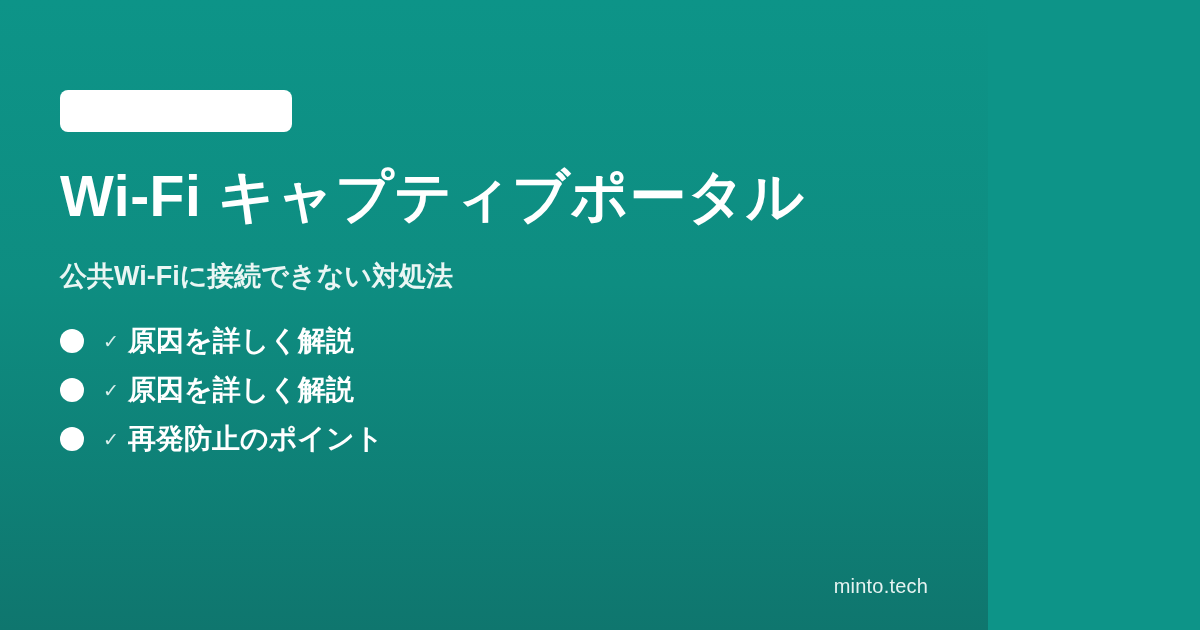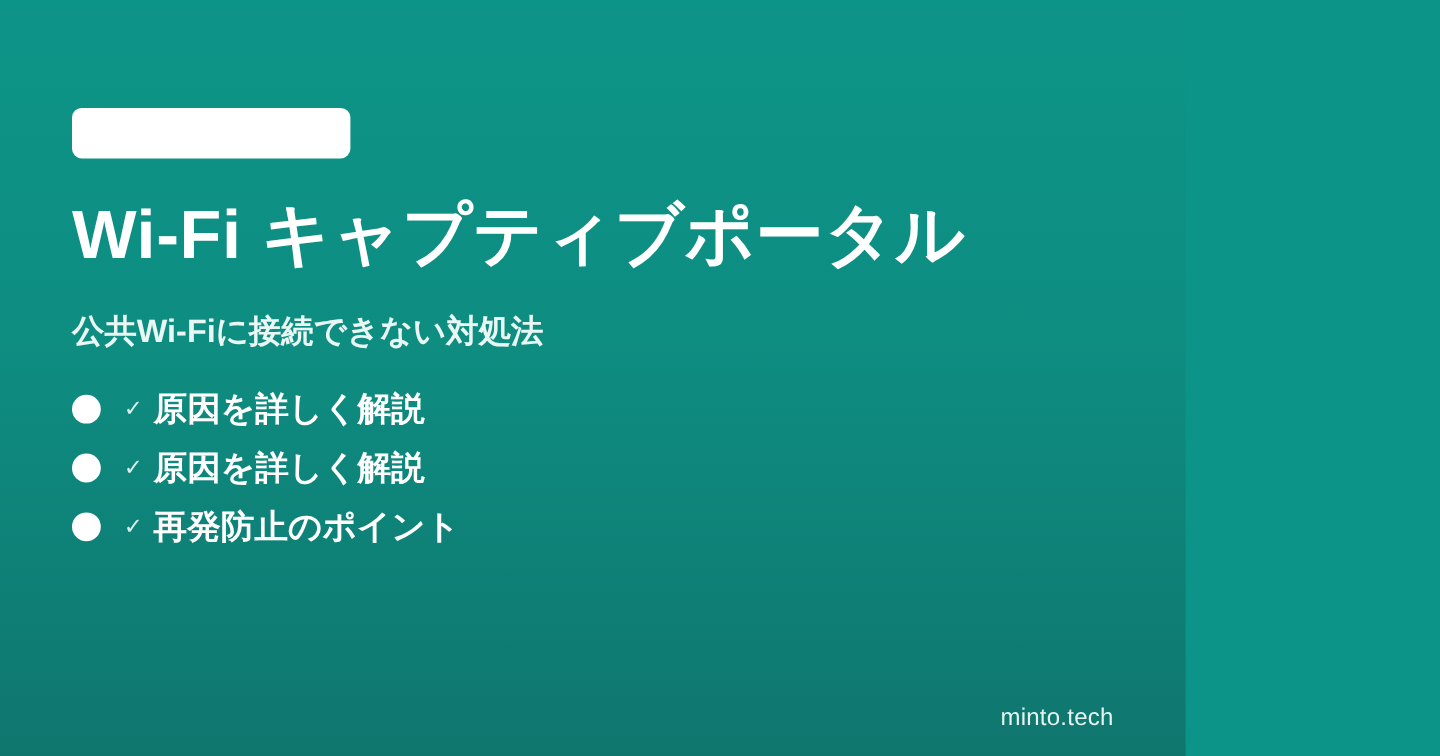--- a/index.html
+++ b/index.html
@@ -103,21 +103,21 @@
     font-weight: bold;
     line-height: 30px;
     margin-left: 6px;
     white-space: nowrap;
   }
 
   
   #footer {
     position: absolute;
     right: 60px;
-    bottom: 20px;
+    bottom: 32px;
     color: #e6f3f1;
     font-size: 20px;
     font-weight: normal;
     line-height: 24px;
     letter-spacing: 0.2px;
     white-space: nowrap;
   }
 </style>
 </head>
 <body>

